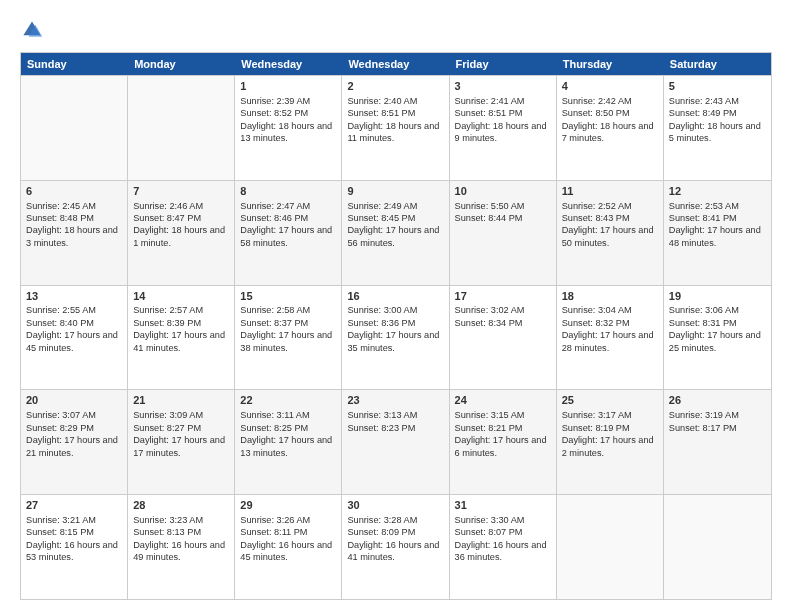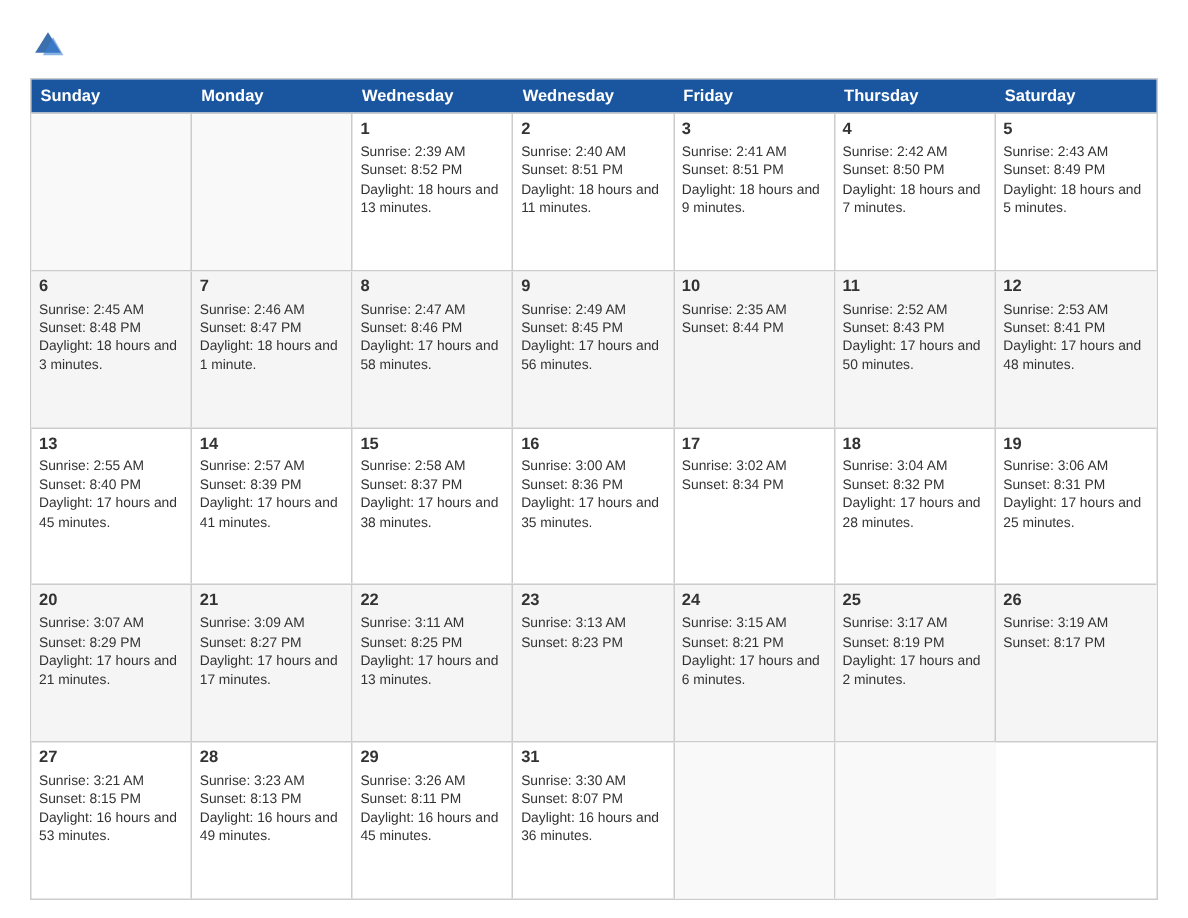--- a/index.html
+++ b/index.html
@@ -204,21 +204,21 @@
             <div>Daylight: 17 hours and 58 minutes.</div>
           </div>
           <div class="cal-cell">
             <span class="day-num">9</span>
             <div>Sunrise: 2:49 AM</div>
             <div>Sunset: 8:45 PM</div>
             <div>Daylight: 17 hours and 56 minutes.</div>
           </div>
           <div class="cal-cell">
             <span class="day-num">10</span>
-            <div>Sunrise: 2:35 AM</div>
+            <div>Sunrise: 5:50 AM</div>
             <div>Sunset: 8:44 PM</div>
           </div>
           <div class="cal-cell">
             <span class="day-num">11</span>
             <div>Sunrise: 2:52 AM</div>
             <div>Sunset: 8:43 PM</div>
             <div>Daylight: 17 hours and 50 minutes.</div>
           </div>
           <div class="cal-cell">
             <span class="day-num">12</span>
@@ -323,20 +323,26 @@
             <span class="day-num">28</span>
             <div>Sunrise: 3:23 AM</div>
             <div>Sunset: 8:13 PM</div>
             <div>Daylight: 16 hours and 49 minutes.</div>
           </div>
           <div class="cal-cell">
             <span class="day-num">29</span>
             <div>Sunrise: 3:26 AM</div>
             <div>Sunset: 8:11 PM</div>
             <div>Daylight: 16 hours and 45 minutes.</div>
+          </div>
+          <div class="cal-cell">
+            <span class="day-num">30</span>
+            <div>Sunrise: 3:28 AM</div>
+            <div>Sunset: 8:09 PM</div>
+            <div>Daylight: 16 hours and 41 minutes.</div>
           </div>
           <div class="cal-cell">
             <span class="day-num">31</span>
             <div>Sunrise: 3:30 AM</div>
             <div>Sunset: 8:07 PM</div>
             <div>Daylight: 16 hours and 36 minutes.</div>
           </div>
           <div class="cal-cell empty"></div>
           <div class="cal-cell empty"></div>
         </div>

